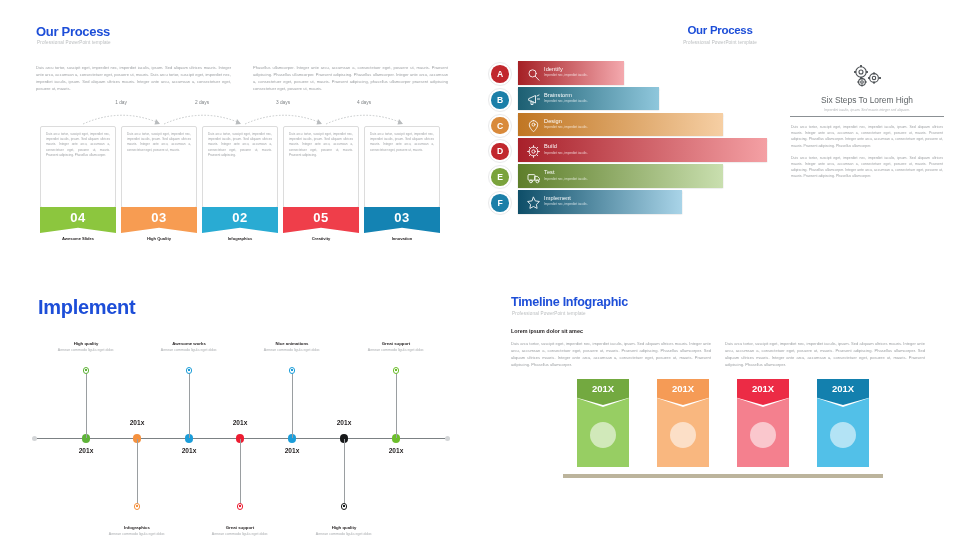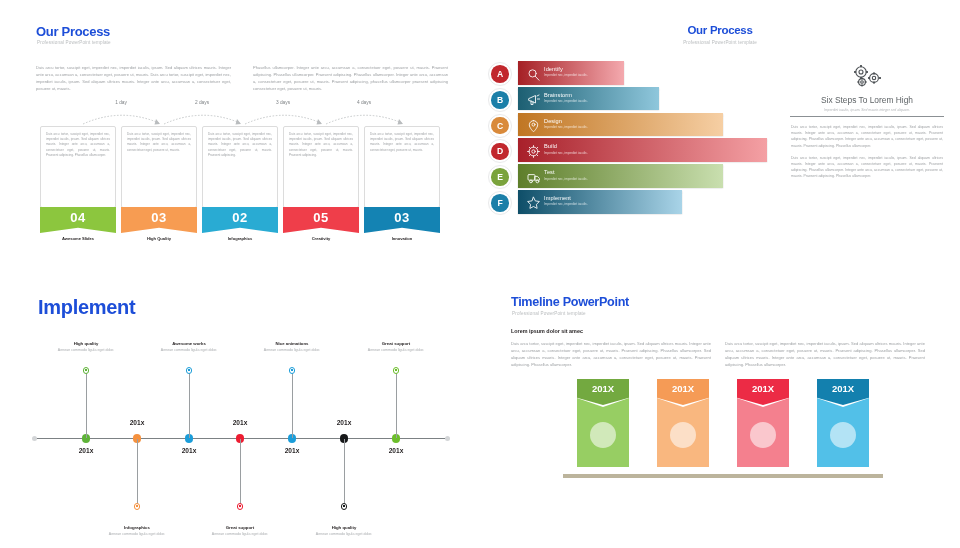--- a/index.html
+++ b/index.html
@@ -393,21 +393,21 @@
         <div class="tip" style="left: 392.7px; top: 93px; border-color: rgb(109, 190, 43);">
           <div class="tipsq" style="background: rgb(109, 190, 43);"></div>
         </div>
         <div class="yr" style="left: 366px; top: 173px;">201x</div>
         <div class="ttl" style="left: 348px; top: 67px;">Great support</div>
         <div class="tdesc" style="left: 348px; top: 74px;">Aenean commodo ligula eget dolor.</div>
       </div>
   </div>
 
   <div class="panel" id="p4">
-    <div class="t slide-title">Timeline PowerPoint</div>
+    <div class="t slide-title">Timeline Infographic</div>
     <div class="s slide-sub">Professional PowerPoint template</div>
     <div class="lih">Lorem ipsum dolor sit amec</div>
     <div class="col colA body-text">Duis arcu tortor, suscipit eget, imperdiet nec, imperdiet iaculis, ipsum. Sed aliquam ultrices mauris. Integer ante arcu, accumsan a, consectetuer eget, posuere ut, mauris. Praesent adipiscing. Phasellus ullamcorper. Sed aliquam ultrices mauris. Integer ante arcu, accumsan a, consectetuer eget, posuere ut, mauris. Praesent adipiscing. Phasellus ullamcorper.</div>
     <div class="col colB body-text">Duis arcu tortor, suscipit eget, imperdiet nec, imperdiet iaculis, ipsum. Sed aliquam ultrices mauris. Integer ante arcu, accumsan a, consectetuer eget, posuere ut, mauris. Praesent adipiscing. Phasellus ullamcorper. Sed aliquam ultrices mauris. Integer ante arcu, accumsan a, consectetuer eget, posuere ut, mauris. Praesent adipiscing. Phasellus ullamcorper.</div>
     <div class="ribbons" id="ribbons">
         <div class="ribcol" style="left: 14px;">
           <div class="rib-head">
             <div class="fill" style="background: rgb(115, 169, 64);"></div>
             <div class="yr2">201X</div>
           </div>

